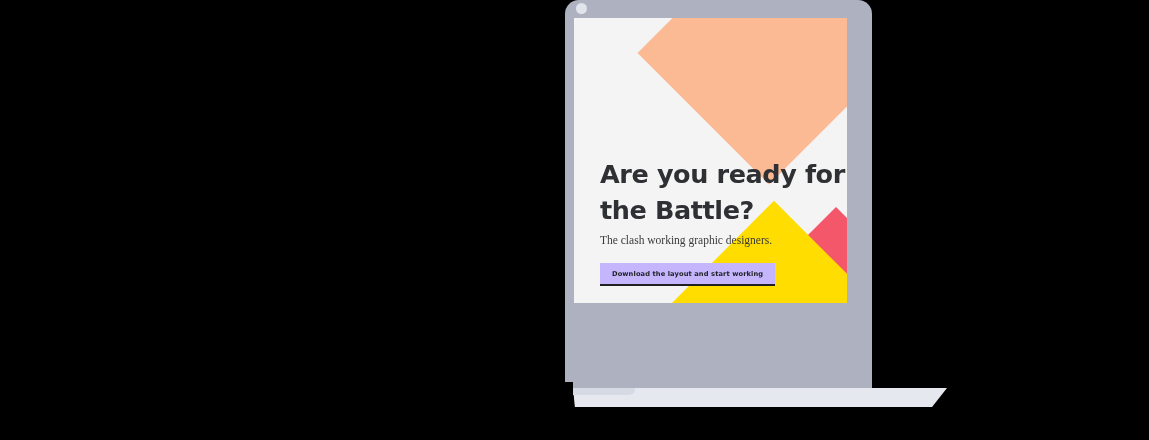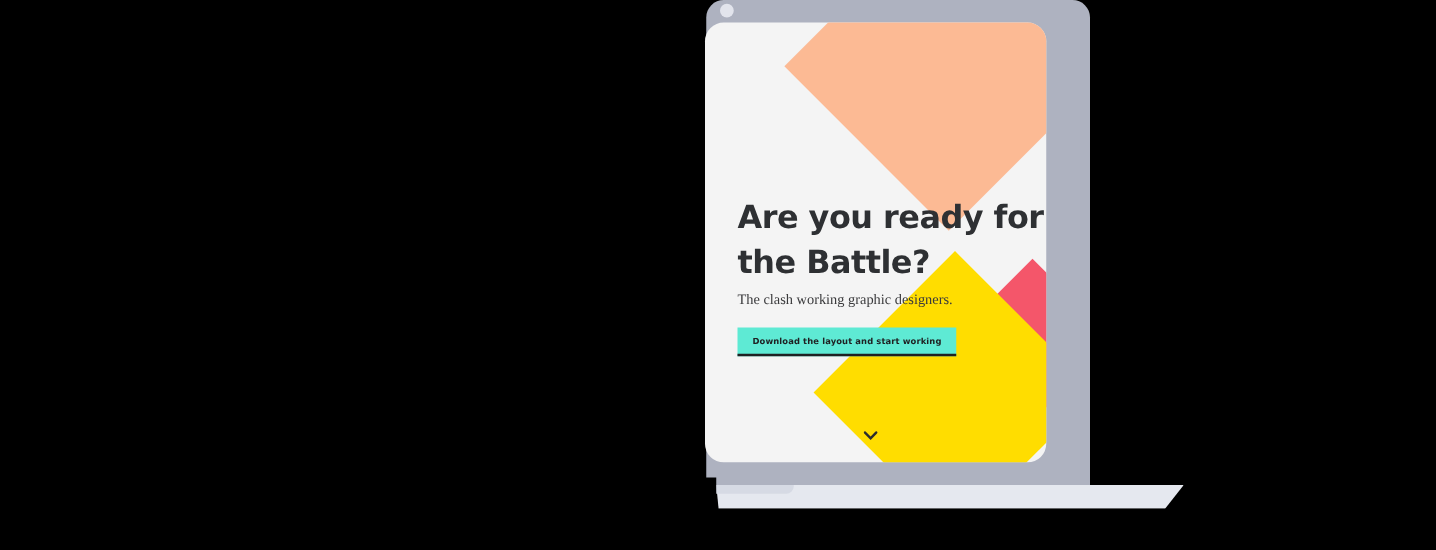--- a/index.html
+++ b/index.html
@@ -79,27 +79,26 @@
     top: 388px;
     width: 62px;
     height: 7px;
     background: #d6dae4;
     border-bottom-right-radius: 6px;
   }
 
   
   .screen {
     position: absolute;
-    left: 4px;
+    left: 14px;
     top: 18px;
     width: 273px;
-    height: 352px;
+    height: 285px;
     background: #f4f4f4;
     overflow: hidden;
-    border-radius: 15px;
   }
 
   
   .shape-salmon {
     position: absolute;
     left: 102px;
     top: -58px;
     width: 186px;
     height: 186px;
     background: #fcba94;
@@ -149,21 +148,21 @@
     font-size: 11.5px;
     line-height: 1.2;
     color: #3a3a3c;
   }
 
   .cta-wrap {
     margin-top: 14px;
   }
   .cta-button {
     display: inline-block;
-    background: #5eead4;
+    background: #c4b5fd;
     border: none;
     border-bottom: 2px solid #1f2022;
     padding: 7px 12px 6px 12px;
     font-family: "DejaVu Sans", sans-serif;
     font-size: 6.7px;
     font-weight: bold;
     letter-spacing: 0.1px;
     color: #1f2022;
     cursor: pointer;
     white-space: nowrap;

